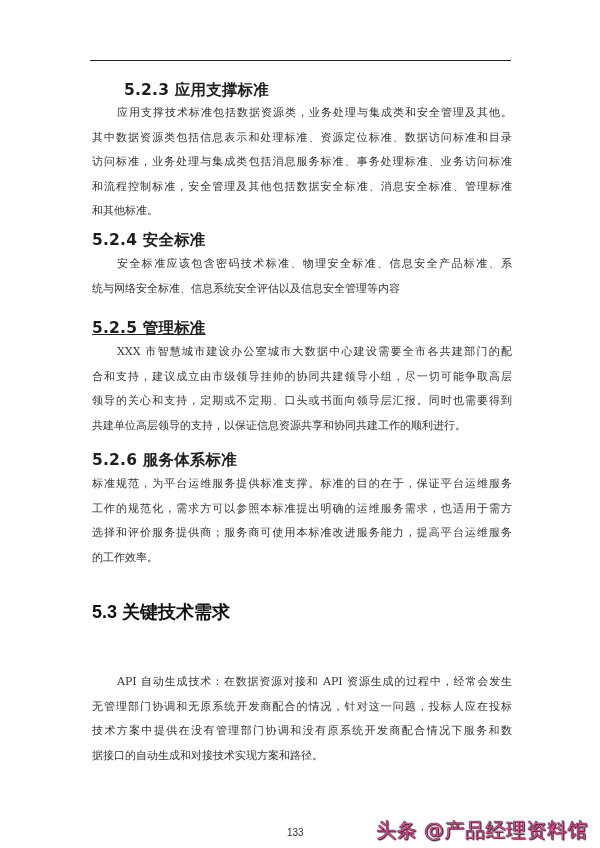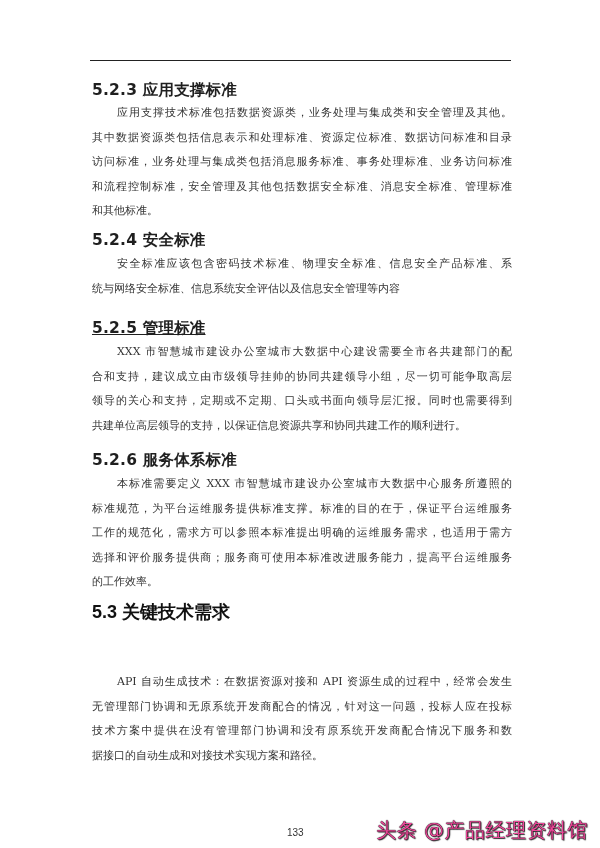--- a/index.html
+++ b/index.html
@@ -27,21 +27,21 @@
     color: #ec4899; text-shadow: 0 0 1px #000, 0 0 1px #000, 1px 1px 1px #333; letter-spacing: 0.5px;
   }
 </style>
 </head>
 <body>
 
 <div class="rule"></div>
 
 <div class="page">
 
-  <div class="h3" style="top:80px;">5.2.3 应用支撑标准</div>
+  <div class="h3" style="top:80px;margin-left:32px;">5.2.3 应用支撑标准</div>
   <div class="para" style="top:101px;">
     <span class="line indent">应用支撑技术标准包括数据资源类，业务处理与集成类和安全管理及其他。</span>
     <span class="line">其中数据资源类包括信息表示和处理标准、资源定位标准、数据访问标准和目录</span>
     <span class="line">访问标准，业务处理与集成类包括消息服务标准、事务处理标准、业务访问标准</span>
     <span class="line">和流程控制标准，安全管理及其他包括数据安全标准、消息安全标准、管理标准</span>
     <span class="line last">和其他标准。</span>
   </div>
 
   <div class="h3" style="top:230px;">5.2.4 安全标准</div>
   <div class="para" style="top:252px;">
@@ -52,21 +52,20 @@
   <div class="h3" style="top:318px;text-decoration:underline;">5.2.5 管理标准</div>
   <div class="para" style="top:340px;">
     <span class="line indent">XXX 市智慧城市建设办公室城市大数据中心建设需要全市各共建部门的配</span>
     <span class="line">合和支持，建议成立由市级领导挂帅的协同共建领导小组，尽一切可能争取高层</span>
     <span class="line">领导的关心和支持，定期或不定期、口头或书面向领导层汇报。同时也需要得到</span>
     <span class="line last">共建单位高层领导的支持，以保证信息资源共享和协同共建工作的顺利进行。</span>
   </div>
 
   <div class="h3" style="top:450px;">5.2.6 服务体系标准</div>
   <div class="para" style="top:472px;">
-    <span class="line indent">本标准需要定义 XXX 市智慧城市建设办公室城市大数据中心服务所遵照的</span>
     <span class="line">标准规范，为平台运维服务提供标准支撑。标准的目的在于，保证平台运维服务</span>
     <span class="line">工作的规范化，需求方可以参照本标准提出明确的运维服务需求，也适用于需方</span>
     <span class="line">选择和评价服务提供商；服务商可使用本标准改进服务能力，提高平台运维服务</span>
     <span class="line last">的工作效率。</span>
   </div>
 
   <div class="h2" style="top:600px;">5.3 关键技术需求</div>
   <div class="para" style="top:625px;margin-top:45px;">
     <span class="line indent">API 自动生成技术：在数据资源对接和 API 资源生成的过程中，经常会发生</span>
     <span class="line">无管理部门协调和无原系统开发商配合的情况，针对这一问题，投标人应在投标</span>

